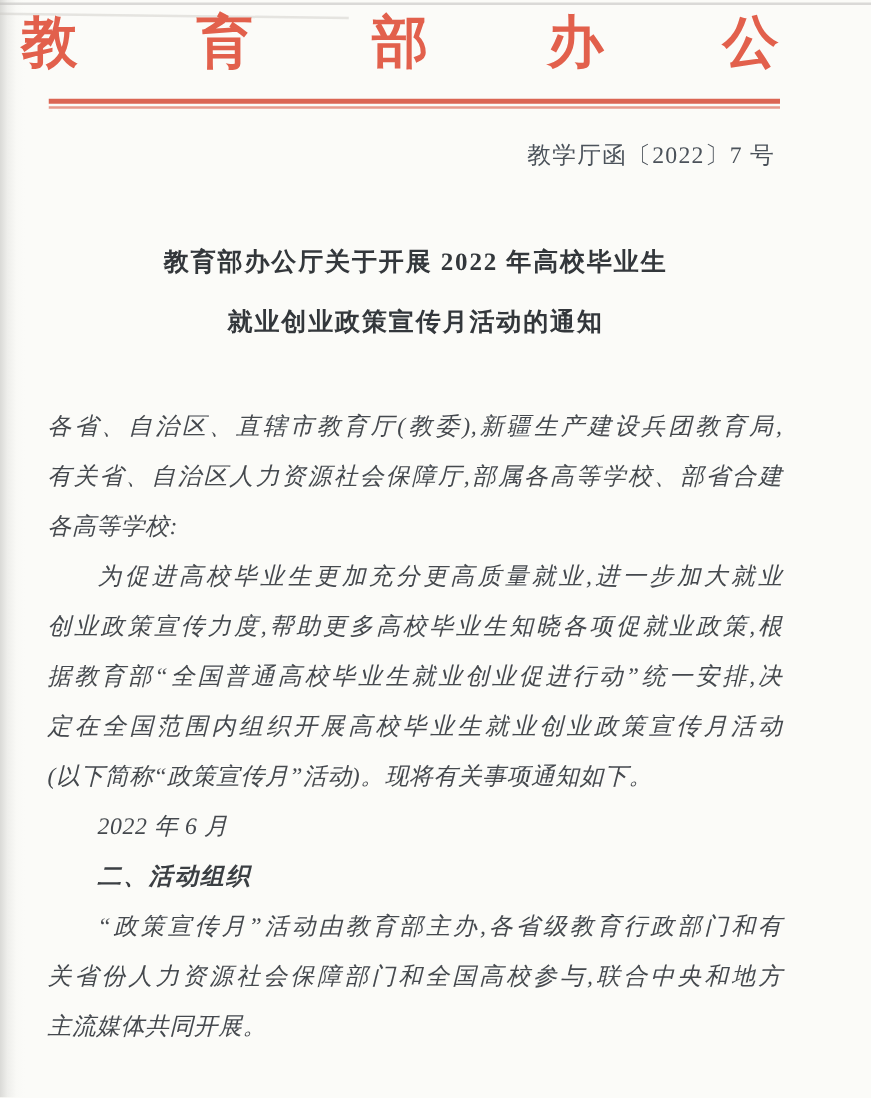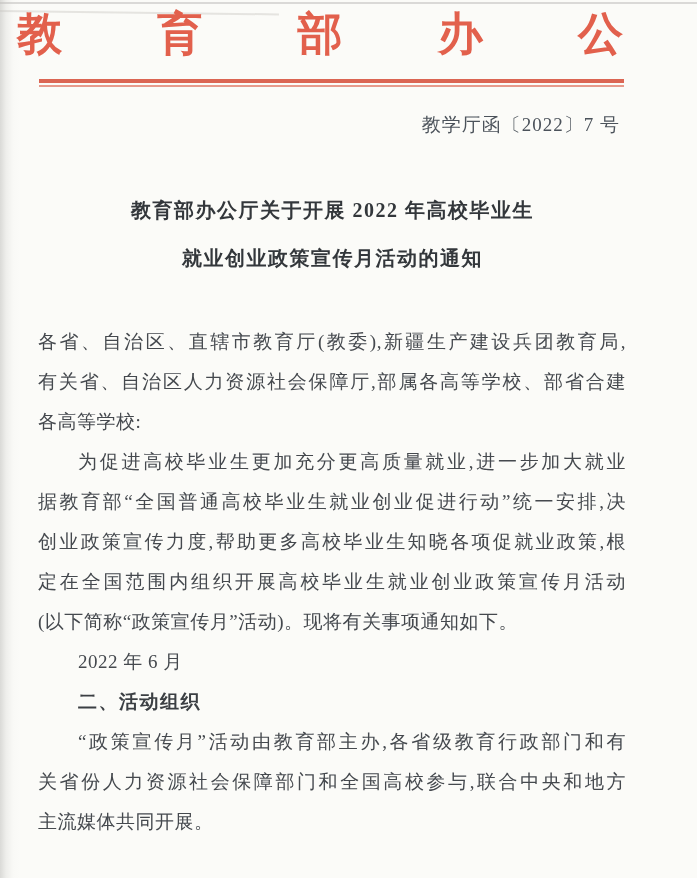--- a/index.html
+++ b/index.html
@@ -64,21 +64,21 @@
     color: var(--title-text, #33373b);
   }
 
   
   .body-text {
     position:absolute; top:322px; left:38px; width:588px;
     font-size:19px; line-height:40px;
     color: var(--body-text, #45494e);
     letter-spacing:0.5px;
   }
-  .line { white-space:nowrap; }
+  .line { white-space:nowrap;font-style:italic; }
   .line.justify {
     white-space:normal;
     text-align:justify;
     text-align-last:justify;
     text-justify:inter-character;
   }
   .line.indent { padding-left:40px; }
   .line.heading {
     font-family:"Liberation Sans", sans-serif;
     font-weight:700;
@@ -107,22 +107,22 @@
   <div class="title">
     <div>教育部办公厅关于开展 2022 年高校毕业生</div>
     <div>就业创业政策宣传月活动的通知</div>
   </div>
 
   <div class="body-text">
       <div class="line justify">各省、自治区、直辖市教育厅(教委),新疆生产建设兵团教育局,</div>
       <div class="line justify">有关省、自治区人力资源社会保障厅,部属各高等学校、部省合建</div>
       <div class="line">各高等学校:</div>
       <div class="line justify indent">为促进高校毕业生更加充分更高质量就业,进一步加大就业</div>
+      <div class="line justify">创业政策宣传力度,帮助更多高校毕业生知晓各项促就业政策,根</div>
       <div class="line justify">据教育部“全国普通高校毕业生就业创业促进行动”统一安排,决</div>
-      <div class="line justify">创业政策宣传力度,帮助更多高校毕业生知晓各项促就业政策,根</div>
       <div class="line justify">定在全国范围内组织开展高校毕业生就业创业政策宣传月活动</div>
       <div class="line">(以下简称“政策宣传月”活动)。现将有关事项通知如下。</div>
       <div class="line indent">2022 年 6 月</div>
       <div class="line indent heading">二、活动组织</div>
       <div class="line justify indent">“政策宣传月”活动由教育部主办,各省级教育行政部门和有</div>
       <div class="line justify">关省份人力资源社会保障部门和全国高校参与,联合中央和地方</div>
       <div class="line">主流媒体共同开展。</div>
     </div>
 
 </div>

